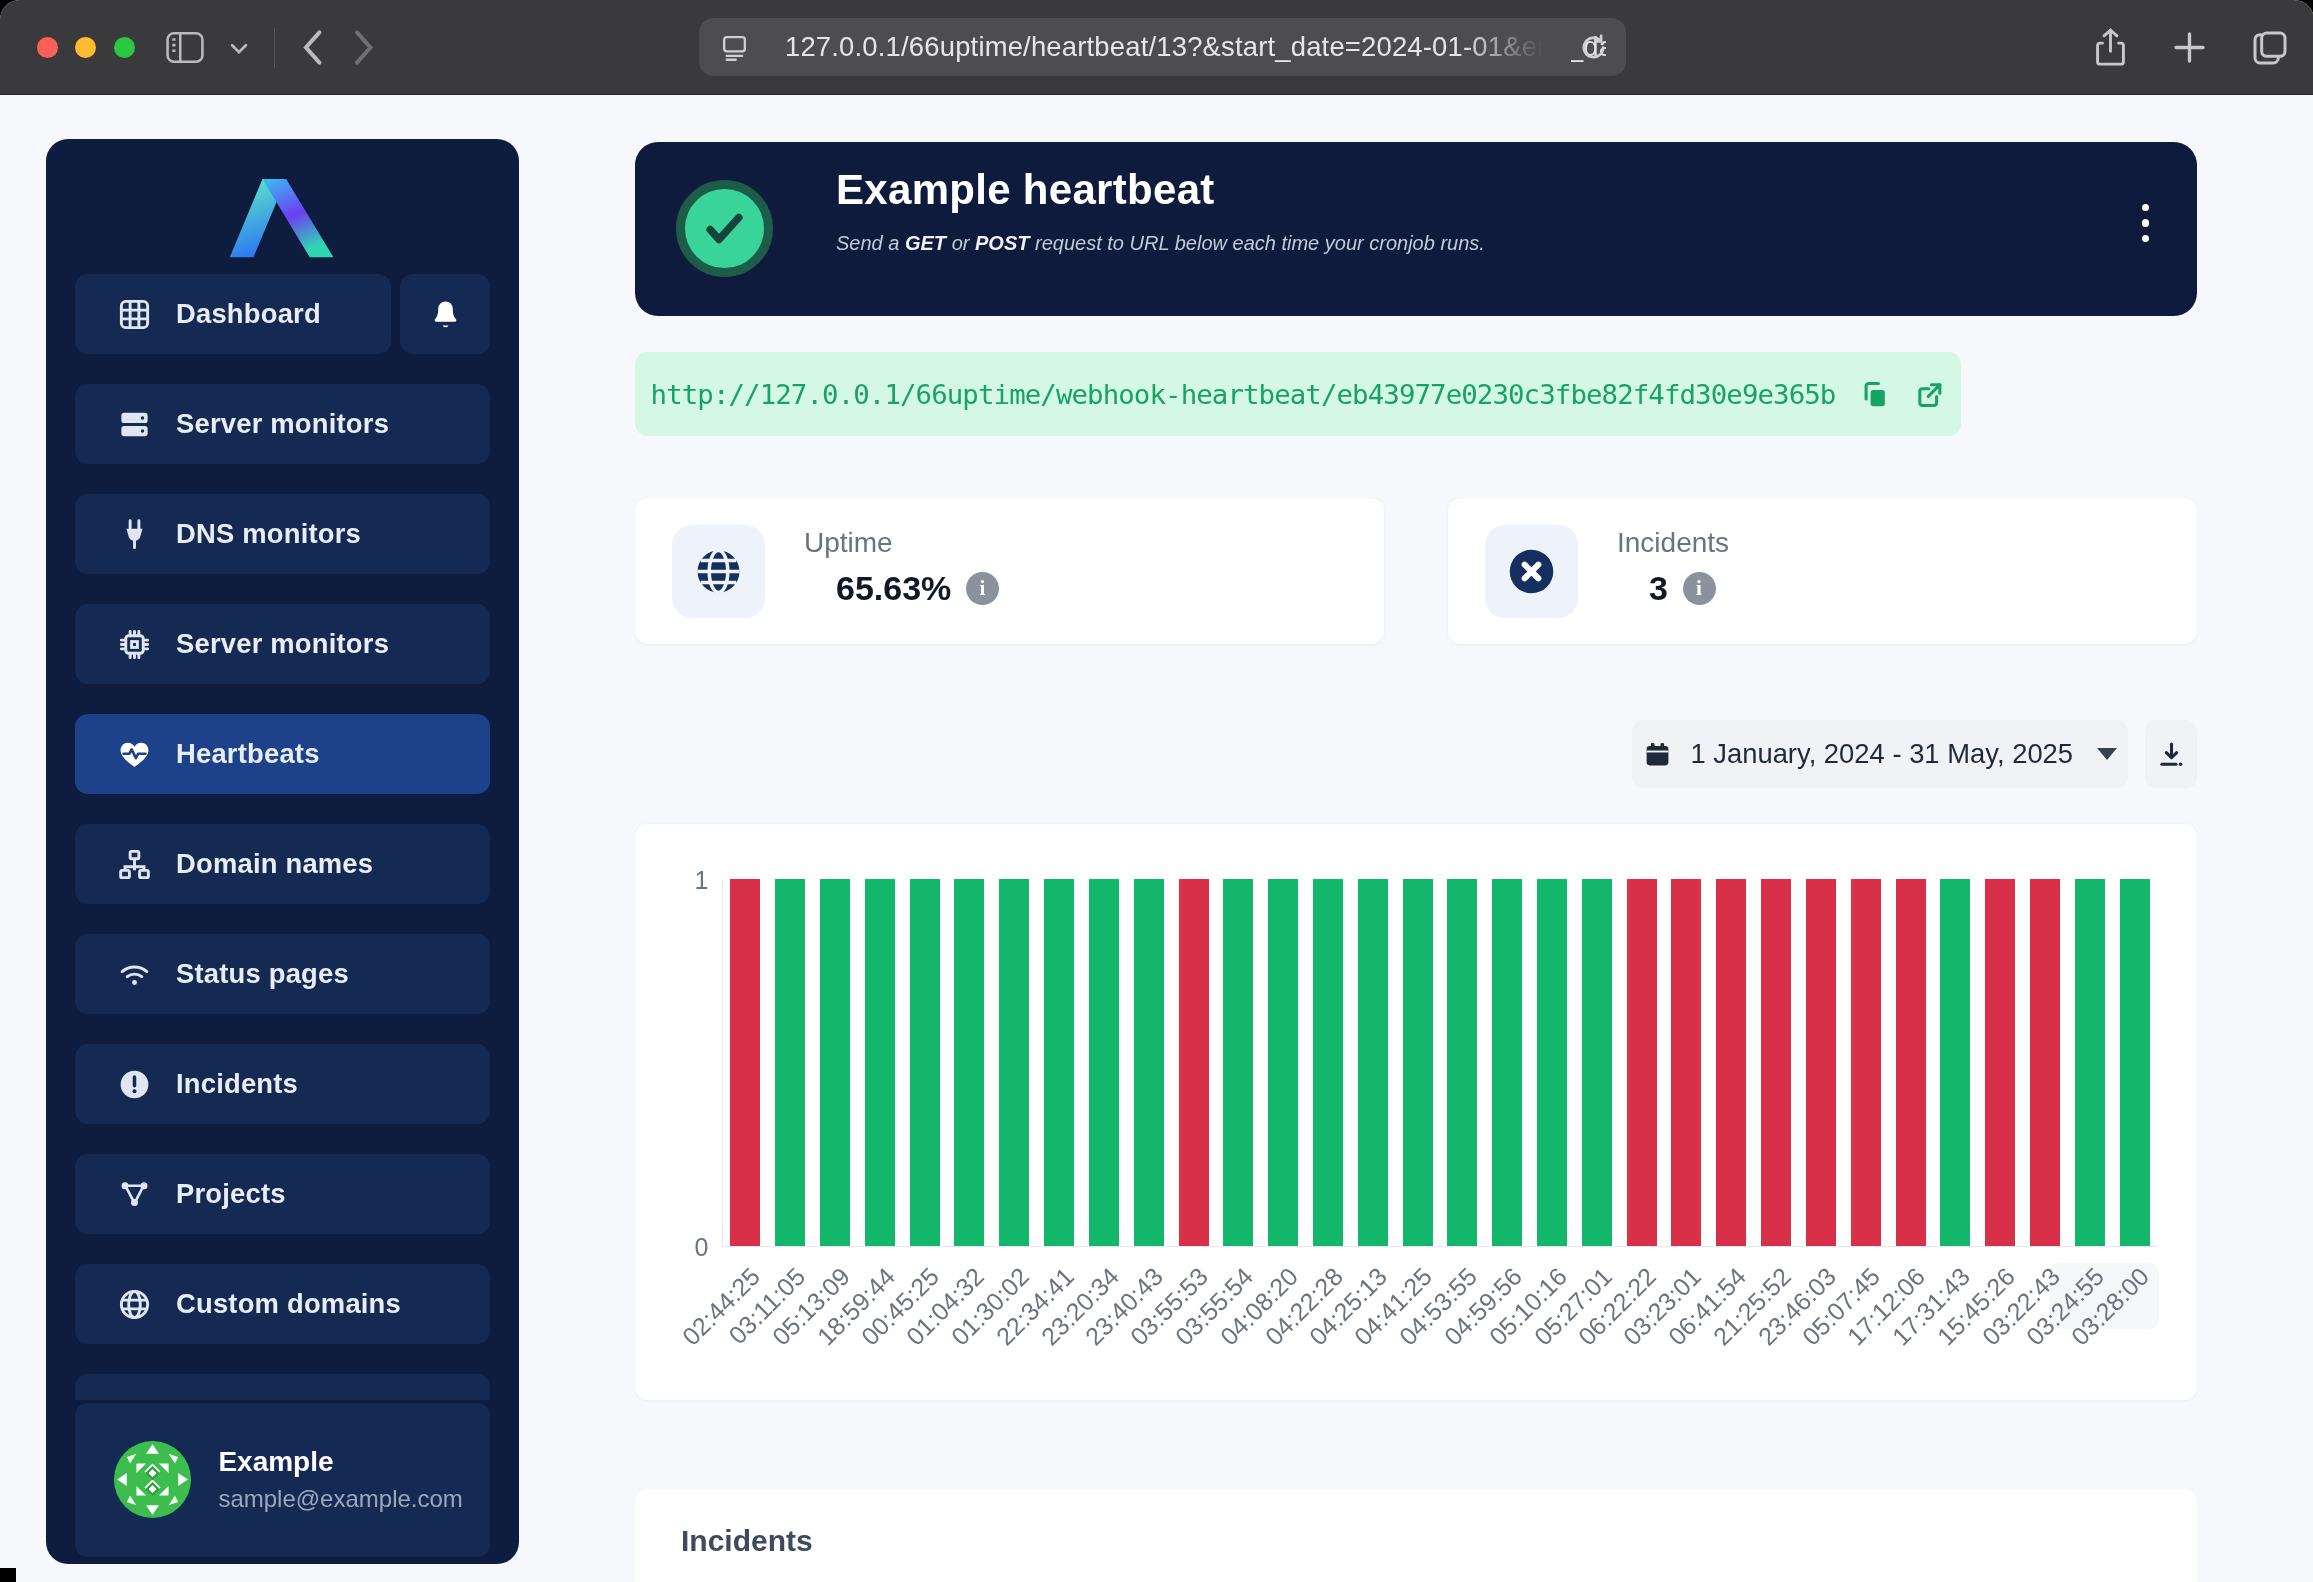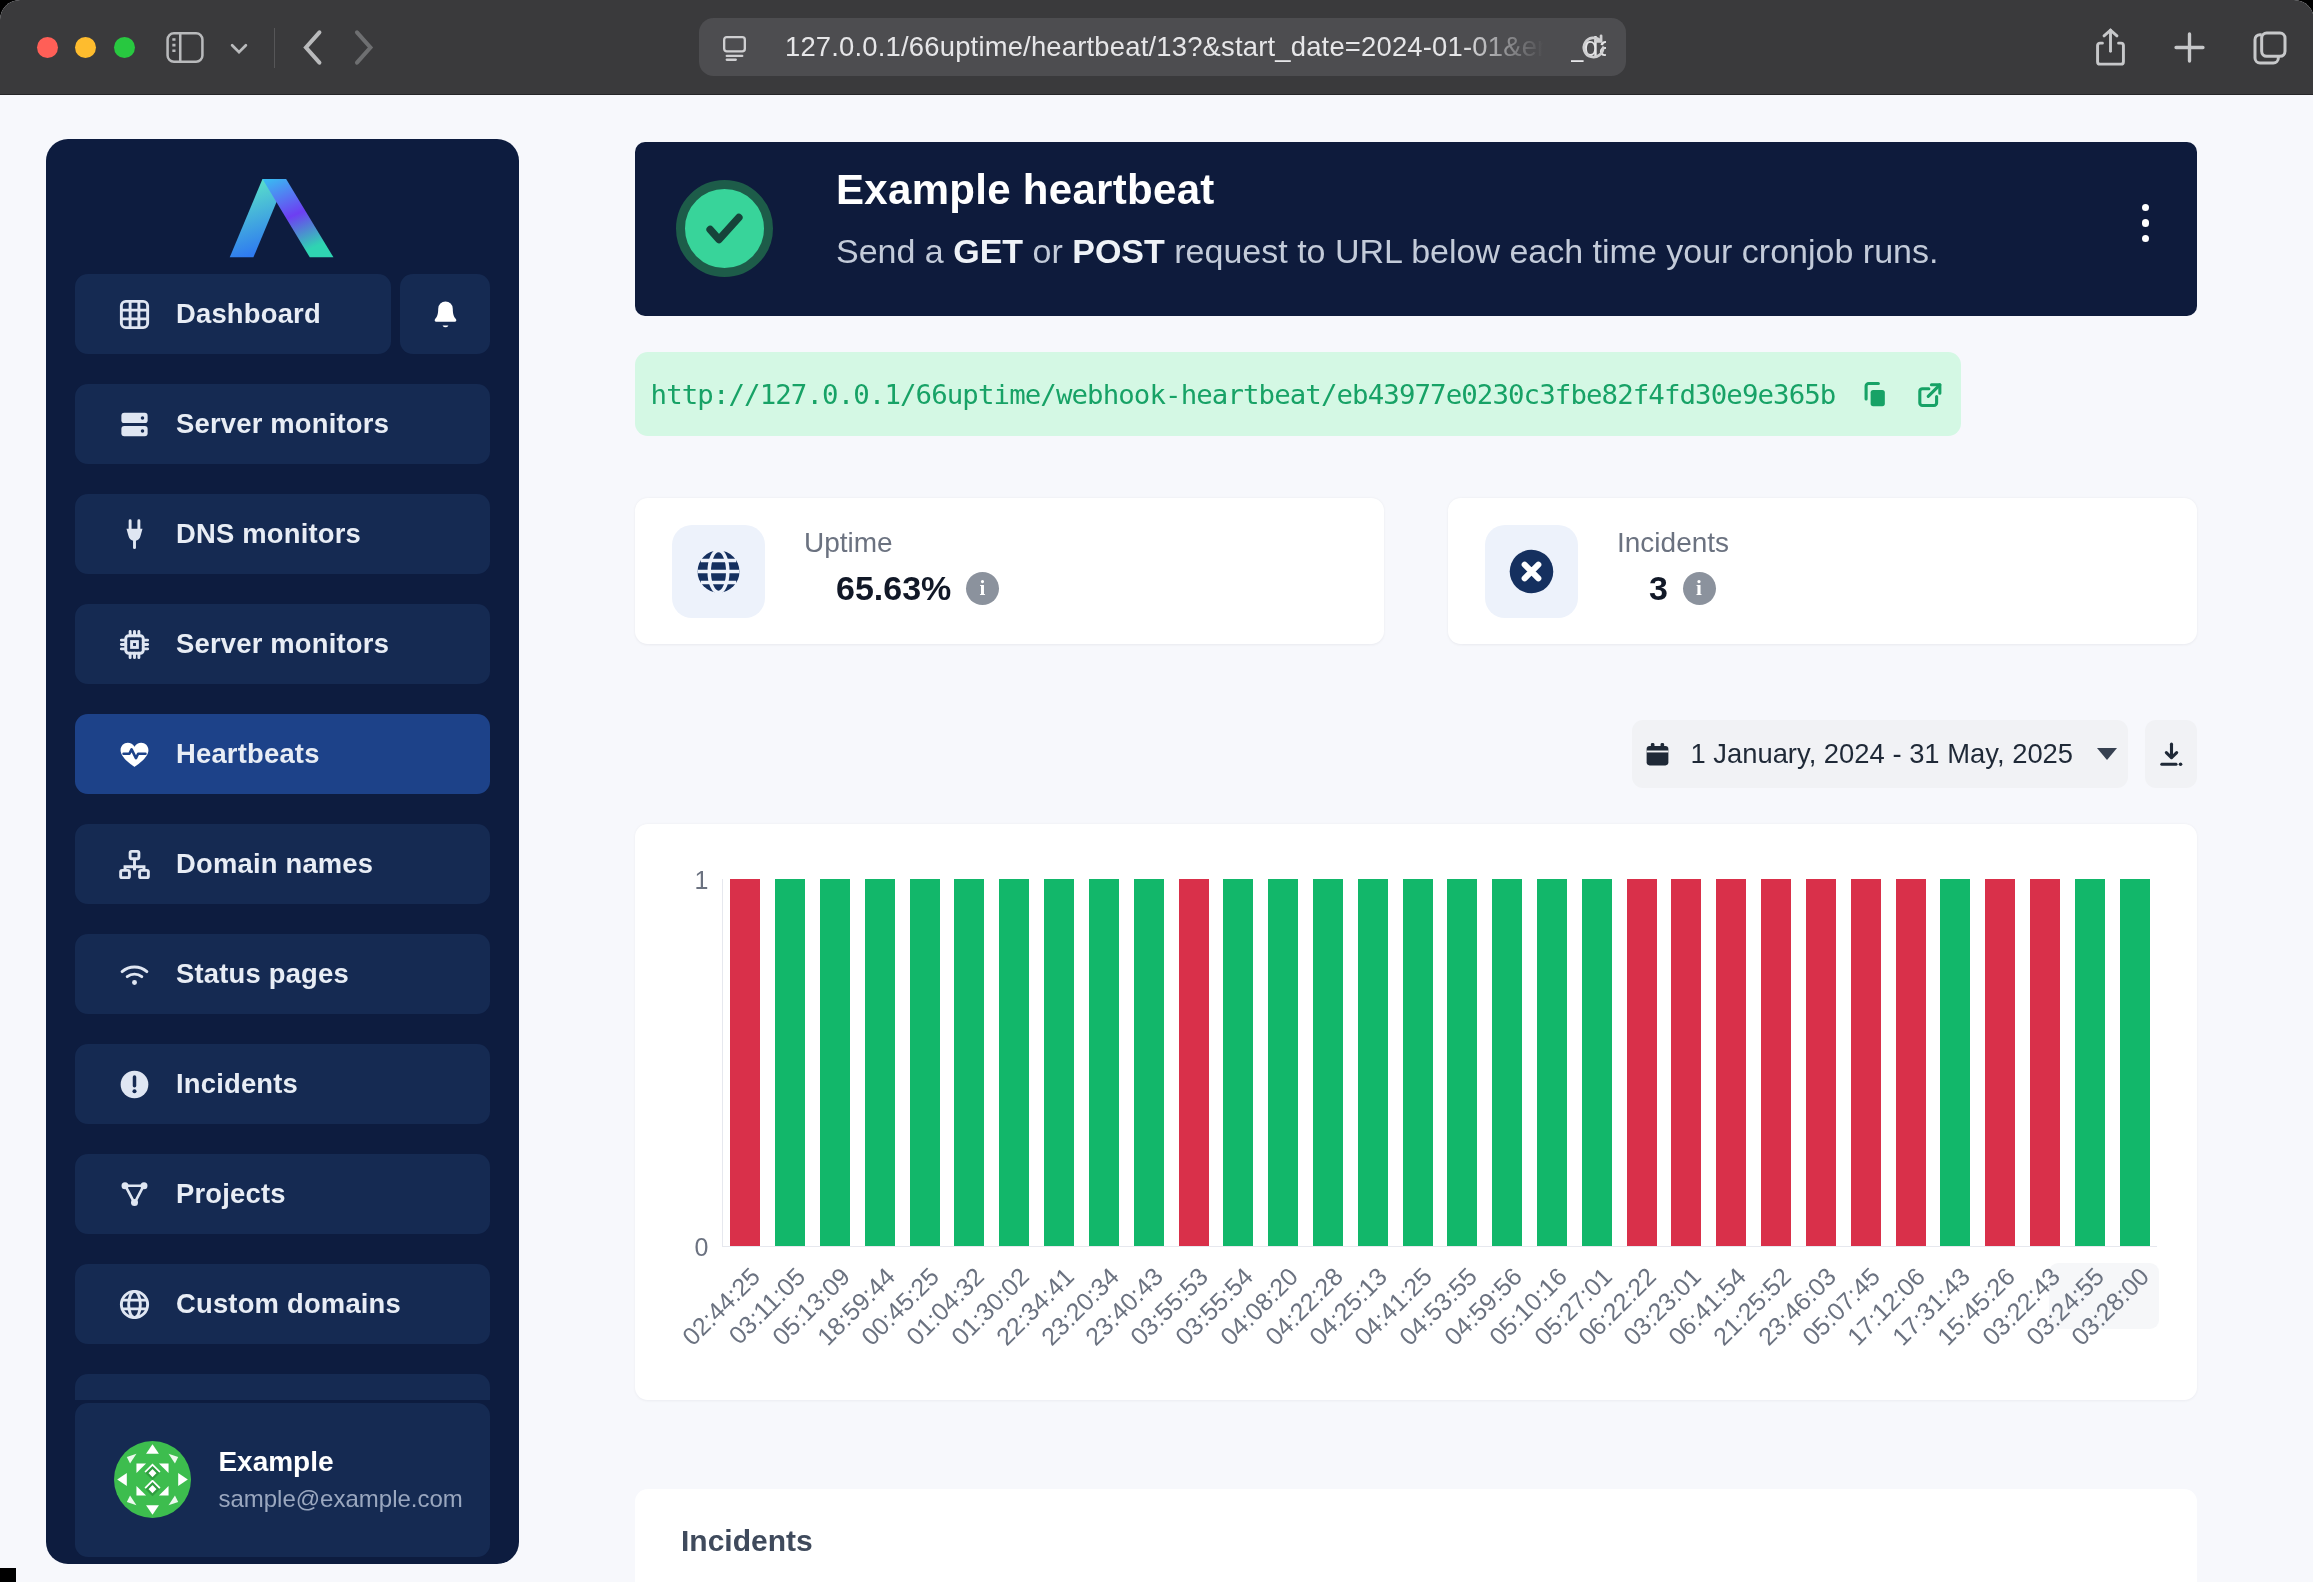--- a/index.html
+++ b/index.html
@@ -28,24 +28,24 @@
   .side-item.full { width:100%; }
   .side-item.active { background:#1d4289; }
   .side-item svg { flex:0 0 auto; }
   .bell-btn { width:90px; height:80px; background:#152a52; border-radius:12.8px; display:flex; align-items:center; justify-content:center; }
   .partial-item { height:25.6px; background:#152a52; border-radius:12.8px 12.8px 0 0; }
   .profile { position:absolute; left:29px; right:29px; bottom:7.3px; height:154px; background:#152a52; border-radius:12.8px; display:flex; align-items:center; padding-left:39px; gap:27.4px; }
   .profile-name { color:#fff; font-size:28px; font-weight:700; margin-bottom:7.3px; }
   .profile-email { color:#9aa7bf; font-size:24px; }
 
   
-  .hero { position:absolute; left:635px; top:142px; width:1562px; height:174px; background:#0e1b3c; border-radius:10px; }
+  .hero { position:absolute; left:635px; top:142px; width:1562px; height:174px; background:#0e1b3c; border-radius:23px; }
   .check-circle { position:absolute; left:41px; top:38px; width:97px; height:97px; border-radius:50%; background:#38d49a; border:9.1px solid #1d5c49; display:flex; align-items:center; justify-content:center; }
   .hero-title { position:absolute; left:201px; top:24px; color:#fff; font-size:42px; font-weight:700; letter-spacing:0.3px; }
-  .hero-sub { position:absolute; left:201px; top:90px; color:#c3cbd9; font-size:34px; }
+  .hero-sub { position:absolute; left:201px; top:90px; color:#c3cbd9; font-size:20px;font-style:italic; }
   .hero-sub b { color:#eef2f7; font-weight:700; }
   .kebab { position:absolute; right:48px; top:62px; display:flex; flex-direction:column; gap:8.2px; }
   .kebab i { width:7.3px; height:7.3px; border-radius:50%; background:#fff; display:block; }
 
   
   .webhook { position:absolute; left:635px; top:352px; width:1326px; height:84px; background:#d4f8e4; border-radius:12.8px; display:flex; align-items:center; justify-content:center; gap:24px; color:#17a266; }
   .webhook-url { font-family:"DejaVu Sans Mono", monospace; font-size:27.4px; letter-spacing:-0.9px; }
 
   
   .stat-card { position:absolute; top:498px; width:749px; height:146px; background:#fff; border-radius:12.8px; box-shadow:0 0.9px 2.7px rgba(16,24,40,0.06); }

